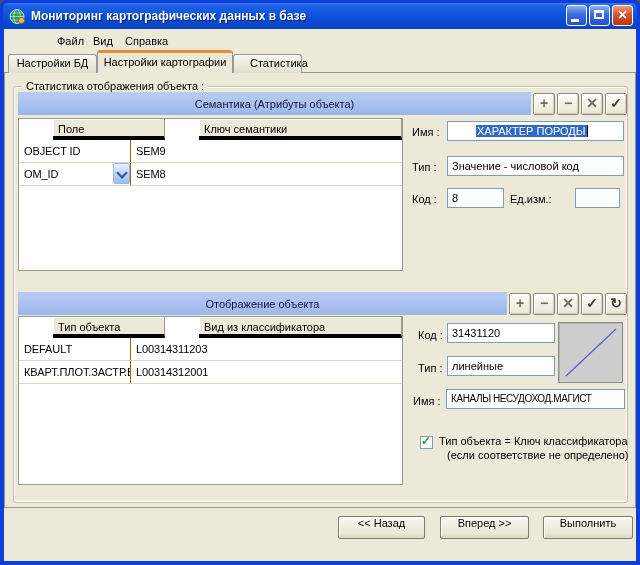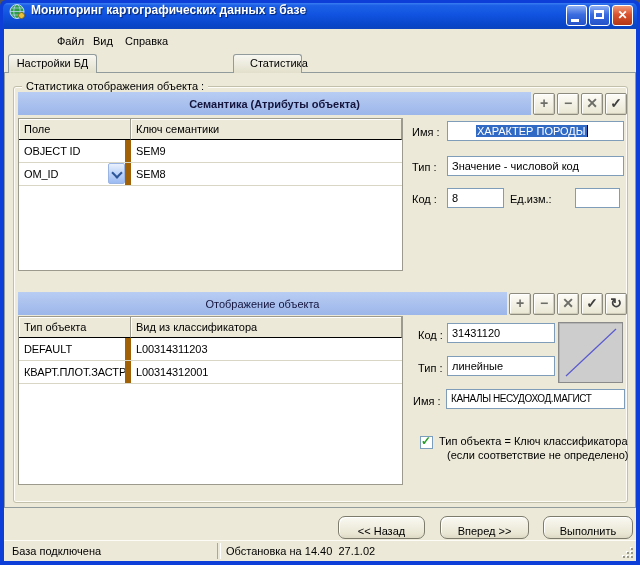--- a/index.html
+++ b/index.html
@@ -5,21 +5,21 @@
   html,body{margin:0;padding:0;background:#555;}
   #win{
     position:relative;width:640px;height:565px;overflow:hidden;
     background:#0d3fd8;border-radius:6px 6px 0 0;
     font-family:"Liberation Sans",sans-serif;font-size:11px;color:#000;
   }
   
   .titlebar{
     position:absolute;left:3px;top:3px;width:634px;height:26px;
     background:linear-gradient(180deg,#3a7df2 0%,#1c60e6 10%,#1153e0 45%,#0845c8 85%,#0d43bd 100%);
-    border-radius:5px 5px 0 0;display:flex;
+    border-radius:5px 5px 0 0;display:flex;align-items:center;
   }
   .app-icon{margin-left:6px;width:17px;height:17px;flex:0 0 auto;}
   .title-text{color:#fff;font-weight:bold;font-size:12px;margin-left:5px;text-shadow:1px 1px 1px #00236b;white-space:nowrap;}
   .winbtn{position:absolute;top:5px;width:21px;height:21px;box-sizing:border-box;border:1px solid #fff;border-radius:3px;}
   .btn-min{left:566px;background:linear-gradient(180deg,#8fb0f2,#3a6ce0 45%,#2451c8);}
   .btn-max{left:589px;background:linear-gradient(180deg,#8fb0f2,#3a6ce0 45%,#2451c8);}
   .btn-close{left:612px;background:linear-gradient(180deg,#f09a78,#da5230 45%,#b33715);color:#fff;font-weight:bold;font-size:12px;text-align:center;line-height:18px;}
   .min-glyph{position:absolute;left:4px;bottom:3px;width:8px;height:3px;background:#fff;}
   .max-glyph{position:absolute;left:4px;top:4px;width:10px;height:9px;box-sizing:border-box;border:2px solid #fff;border-top-width:3px;}
   
@@ -38,48 +38,48 @@
           display:flex;align-items:center;justify-content:center;color:#14143c;}
   
   .tbtn{position:absolute;z-index:6;width:22px;height:22px;box-sizing:border-box;cursor:default;
         background:linear-gradient(180deg,#fdfcf7,#e9e6d3);border:1px solid #8d8b7d;border-radius:2px;
         box-shadow:inset 1px 1px 0 #fff, inset -1px -1px 0 #cfccba;
         color:#6e6e68;font-size:14px;font-weight:bold;text-align:center;line-height:19px;}
   .tbtn .dark{color:#3f3f3f;}
   
   .grid{position:absolute;z-index:5;background:#fff;box-sizing:border-box;border:1px solid #9c9a8c;}
   .grid-hdr{display:flex;height:21px;}
-  .gh{box-sizing:border-box;background:#ece9d8;border-right:1px solid #9c9a8c;border-bottom:1px solid #000000;
-      box-shadow:inset 1px 1px 0 #fff;padding:4px 0 0 5px;white-space:nowrap;overflow:hidden;}
+  .gh{box-sizing:border-box;background:#ece9d8;border-right:1px solid #9c9a8c;border-bottom:4px solid #000000;
+      box-shadow:inset 1px 1px 0 #fff;padding:4px 0 0 5px;white-space:nowrap;overflow:hidden;margin-left:34px;}
   .gh.c1{width:112px;flex:0 0 auto;}
   .gh.c2{flex:1;}
   .grow{display:flex;height:22px;border-bottom:1px solid #d9d6c6;}
   .gc{box-sizing:border-box;padding:5px 0 0 5px;white-space:nowrap;overflow:hidden;letter-spacing:-0.1px;}
-  .gc.c1{width:112px;flex:0 0 auto;border-right:6px solid #a16207;position:relative;}
+  .gc.c1{width:112px;flex:0 0 auto;border-right:1px solid #a16207;position:relative;}
   .gc.c2{flex:1;}
   .combo-arrow{position:absolute;right:0;top:0;width:17px;height:21px;box-sizing:border-box;
                background:linear-gradient(180deg,#e9f1fe,#b7cef6 60%,#9cbbf2);border:1px solid #9ab4e4;border-radius:2px;}
   .chev{position:absolute;left:4px;top:5px;width:6px;height:6px;border-right:2px solid #2d5699;border-bottom:2px solid #2d5699;transform:rotate(45deg);}
   
   .lbl{position:absolute;z-index:5;white-space:nowrap;}
   .input{position:absolute;z-index:5;box-sizing:border-box;height:20px;background:#fff;border:1px solid #7f9db9;
          padding:3px 0 0 4px;white-space:nowrap;overflow:hidden;}
   .sel{background:#316ac5;color:#fff;padding:0 1px;}
   .caret{display:inline-block;width:1px;height:12px;background:#000;vertical-align:-2px;}
   .tight{letter-spacing:-0.4px;font-size:10px;}
   
   .preview{position:absolute;z-index:5;left:558px;top:322px;width:65px;height:61px;box-sizing:border-box;
            background:#cdcdcd;border:1px solid #8a8a8a;box-shadow:inset 1px 1px 0 #b4b4b4;}
   
   .cb{position:absolute;z-index:5;left:420px;top:436px;width:13px;height:13px;box-sizing:border-box;background:#fff;border:1px solid #7b9ebd;}
   .cb .check{position:absolute;left:0px;top:-3px;color:#21a121;font-weight:bold;font-size:12px;}
   
   .fbtn{position:absolute;z-index:5;top:516px;height:23px;box-sizing:border-box;cursor:default;
-        background:linear-gradient(180deg,#faf9f2,#e9e6d3 80%,#dcd8c3);border:1px solid #7c7b6c;border-radius:7px;
-        box-shadow:inset 1px 1px 0 #fff;text-align:center;padding-top:8px;}
+        background:linear-gradient(180deg,#faf9f2,#e9e6d3 80%,#dcd8c3);border:1px solid #7c7b6c;border-radius:2px;
+        box-shadow:inset 1px 1px 0 #fff;text-align:center;padding-top:0;}
   
   .statusbar{position:absolute;left:4px;top:540px;width:632px;height:21px;box-sizing:border-box;background:#ece9d8;border-top:1px solid #fdfcf7;z-index:5;}
   .sb-left{position:absolute;left:8px;top:4px;}
   .sb-div{position:absolute;left:213px;top:2px;width:2px;height:16px;border-left:1px solid #aca899;border-right:1px solid #fff;}
   .sb-right{position:absolute;left:222px;top:4px;white-space:pre;}
   .grip{position:absolute;right:1px;bottom:1px;width:14px;height:14px;}
   .grip i{position:absolute;width:2px;height:2px;background:#9a9887;box-shadow:-1px -1px 0 #fff;}
 </style>
 </head>
 <body>
@@ -105,28 +105,29 @@
     </div>
   <div class="winbtn btn-close"><span>✕</span></div>
 
   <div class="client"></div>
 
   <span class="menu-item" style="left:6px;">Файл</span>
   <span class="menu-item" style="left:42px;">Вид</span>
   <span class="menu-item" style="left:74px;">Справка</span>
 
   <div class="tab" style="left:8px;top:54px;width:89px;height:19px;line-height:17px;">Настройки БД</div>
+  <div class="tab selected" style="left:97px;top:50px;width:136px;height:23px;line-height:19px;">Настройки картографии</div>
   <div class="tab" style="left:233px;top:54px;width:69px;height:19px;line-height:17px;padding-left:16px;">Статистика</div>
 
   <div class="tabpage"></div>
 
   <div class="groupbox"></div>
   <span class="group-label">Статистика отображения объекта :</span>
 
-  <div class="hdrbar" style="left:18px;top:92px;width:513px;font-weight:bold;">
+  <div class="hdrbar" style="left:18px;top:92px;width:513px;">
     <span>Семантика (Атрибуты объекта)</span>
   </div>
   <div class="tbtn" style="left:533px;top:93px;"><span>+</span></div>
   <div class="tbtn" style="left:557px;top:93px;"><span>−</span></div>
   <div class="tbtn" style="left:581px;top:93px;"><span>✕</span></div>
   <div class="tbtn" style="left:605px;top:93px;"><span class="dark">✓</span></div>
 
   <div class="grid" style="left:18px;top:118px;width:385px;height:153px;">
     <div class="grid-hdr">
       <div class="gh c1">Поле</div>
@@ -203,27 +204,14 @@
   <div class="cb">
     <span class="check">✓</span>
   </div>
   <span class="lbl" style="left:439px;top:435px;">Тип объекта = Ключ классификатора</span>
   <span class="lbl" style="left:447px;top:449px;">(если соответствие не определено)</span>
 
   <div class="fbtn" style="left:338px;width:87px;">&lt;&lt; Назад</div>
   <div class="fbtn" style="left:440px;width:89px;">Вперед &gt;&gt;</div>
   <div class="fbtn" style="left:543px;width:90px;">Выполнить</div>
 
-  <div class="statusbar">
-    <span class="sb-left">База подключена</span>
-    <span class="sb-div"></span>
-    <span class="sb-right">Обстановка на 14.40  27.1.02</span>
-    <span class="grip">
-      <i style="right:2px;bottom:2px;"></i>
-        <i style="right:6px;bottom:2px;"></i>
-        <i style="right:10px;bottom:2px;"></i>
-      <i style="right:2px;bottom:6px;"></i>
-        <i style="right:6px;bottom:6px;"></i>
-      <i style="right:2px;bottom:10px;"></i>
-    </span>
-  </div>
 
 </div>
 
 </body></html>

